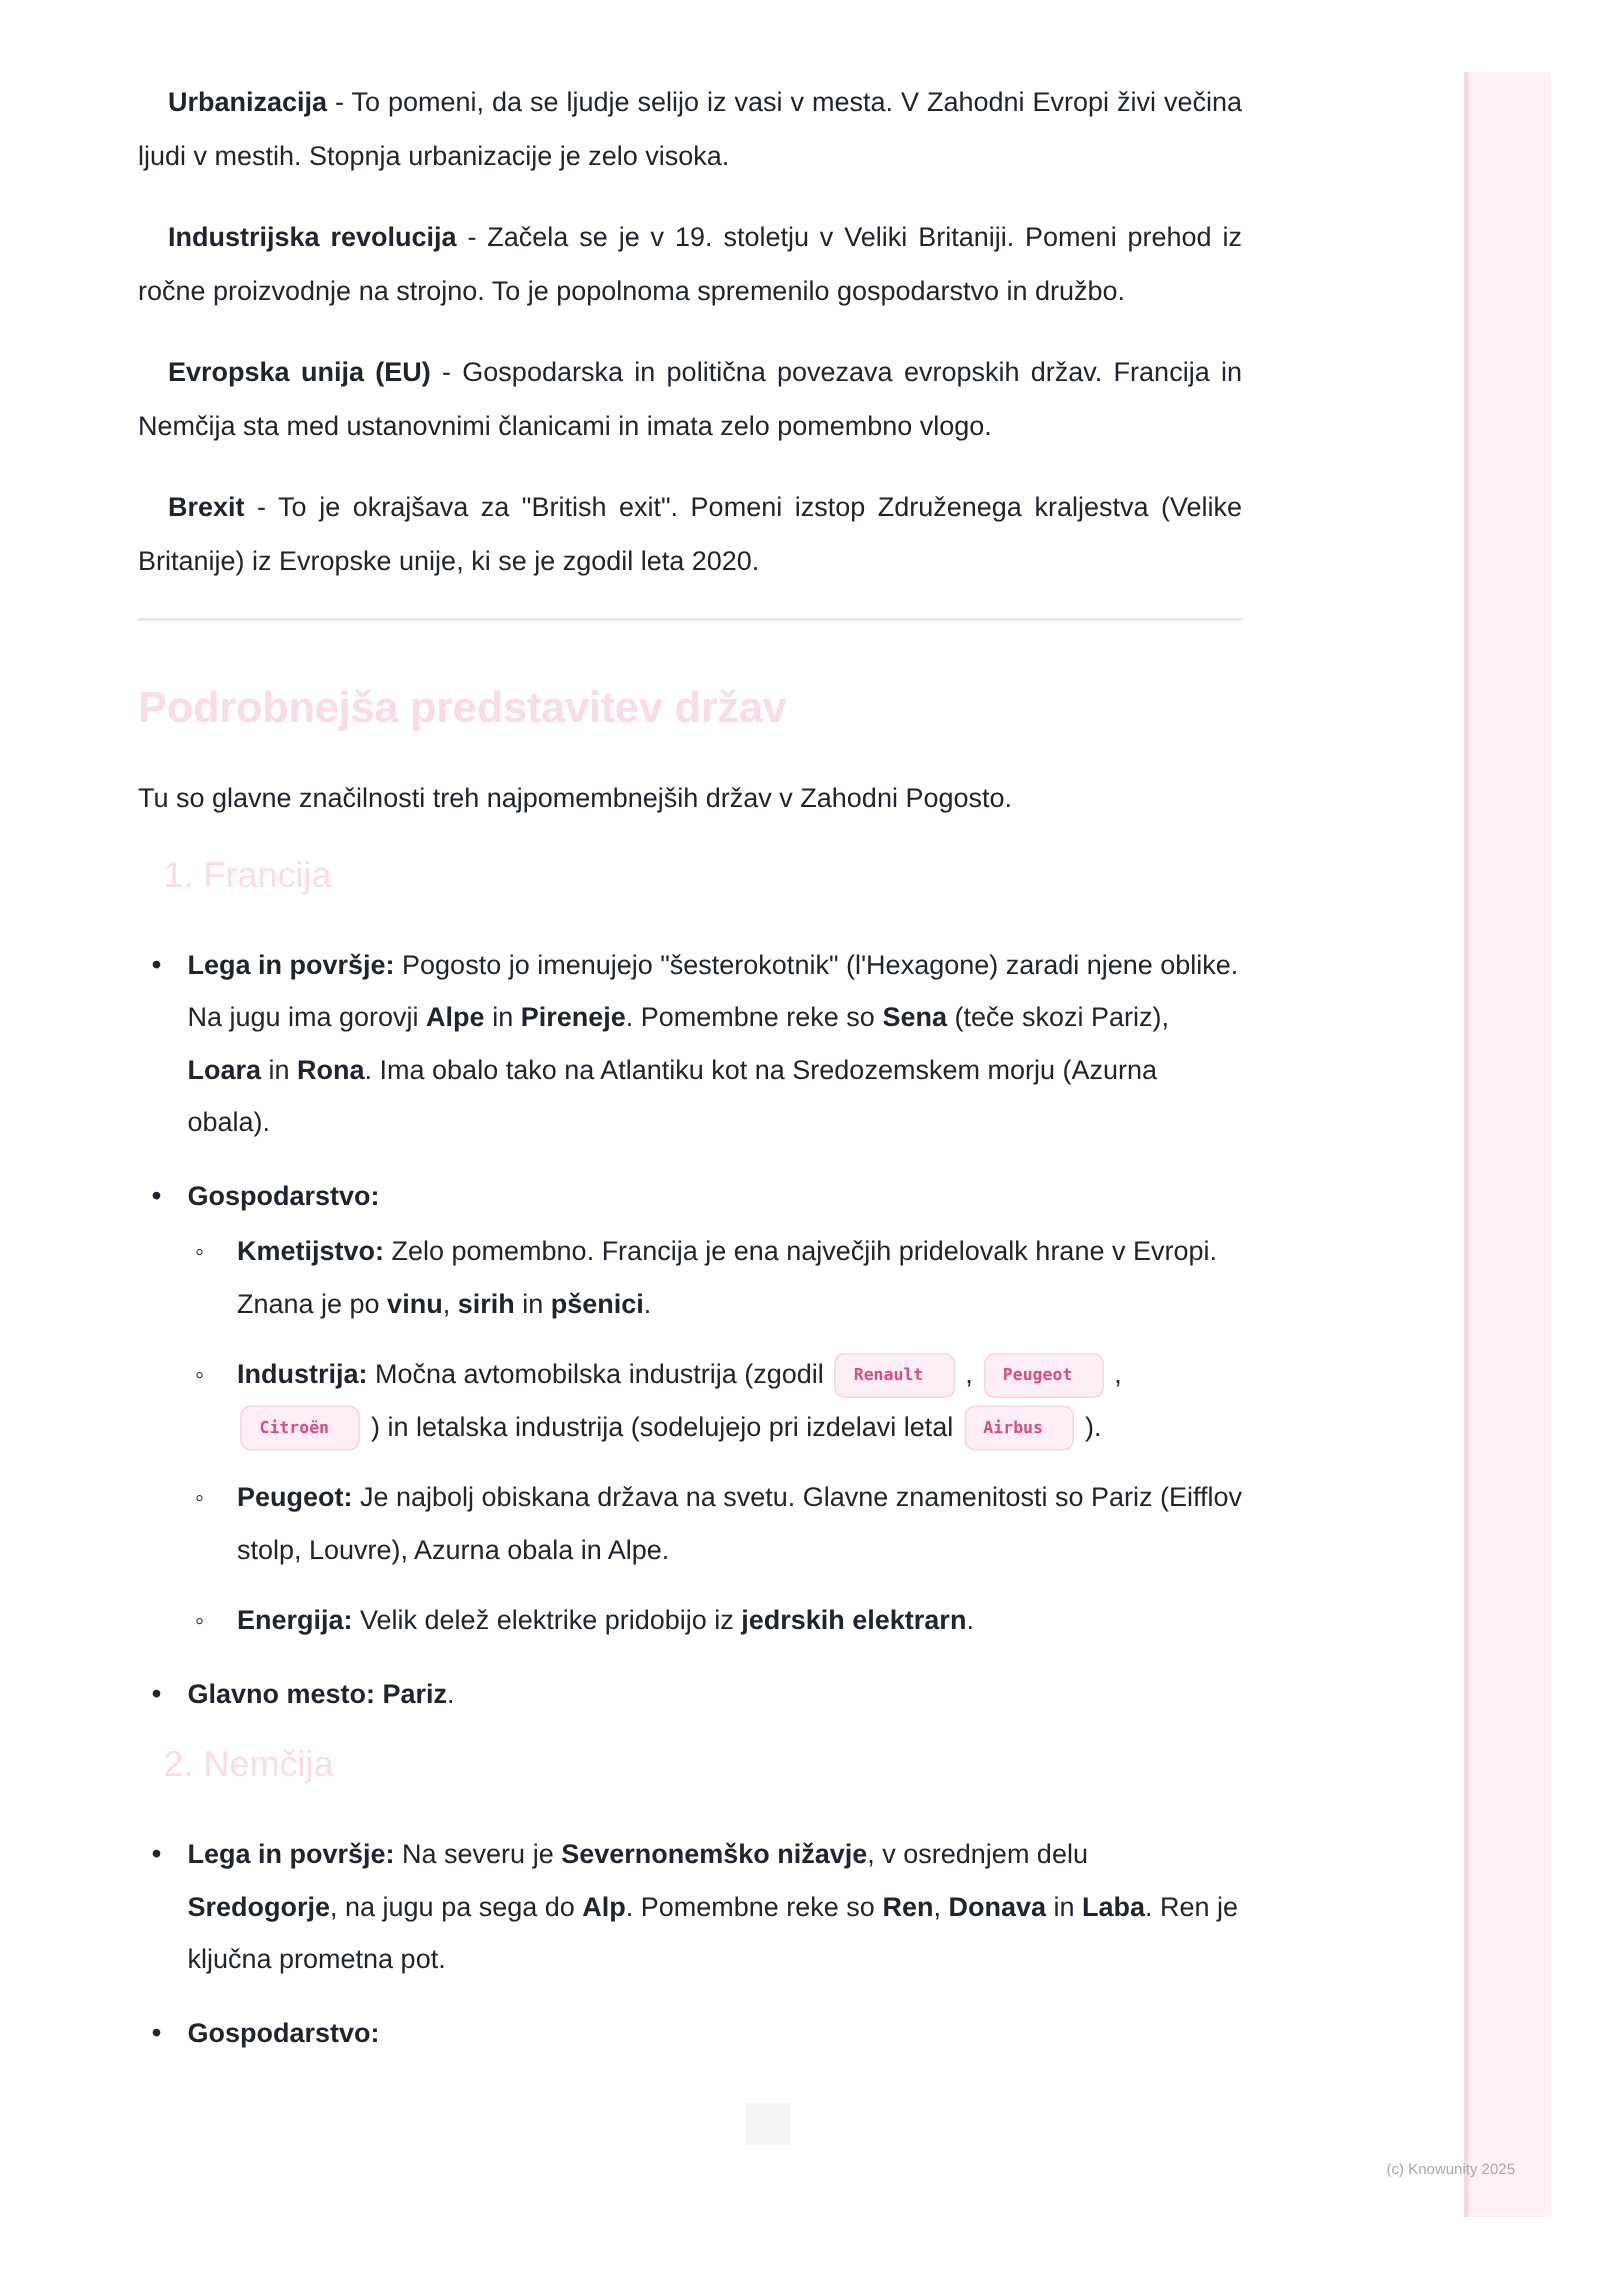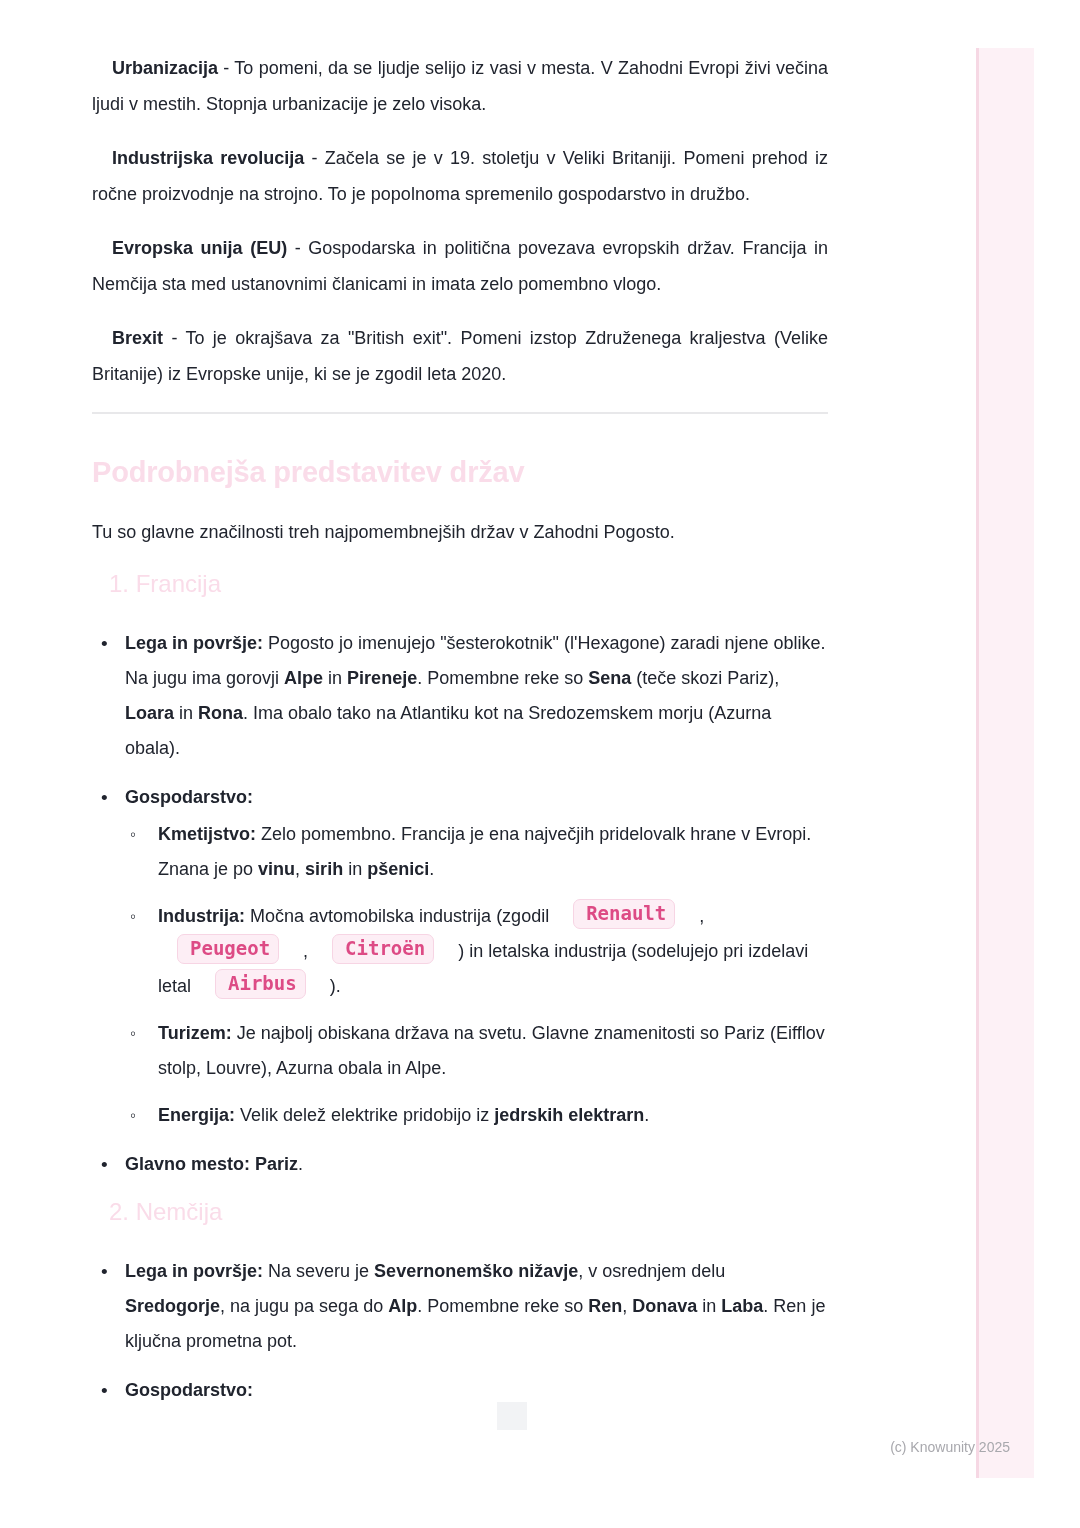--- a/index.html
+++ b/index.html
@@ -90,44 +90,44 @@
   ul.sub > li.subitem::before{
     content:"\25E6";
     position:absolute;
     left:5px;top:0;
     font-size:17px;
   }
   .code-badge{
     display:inline-block;
     font-family:"DejaVu Sans Mono",monospace;
     font-weight:700;
-    font-size:19px;
+    font-size:11px;
     line-height:23px;
     color:var(--badge-text);
     background:var(--badge-bg);
     border:1.5px solid var(--badge-border);
     border-radius:7px;
-    padding:2px 8px 3px 12px;
-    margin:0 19px;
+    padding:2px 20px 3px 12px;
+    margin:0 2px;
     vertical-align:2px;
   }
   .edge-strip{
     position:absolute;
     left:976px;top:48px;
     width:58px;height:1430px;
     background:var(--strip-bg);
     border-left:3px solid var(--strip-edge);
     box-sizing:border-box;
     z-index:1;
   }
   .footer-credit{
     position:absolute;
     top:1438px;
     right:70px;
-    font-size:14px;
+    font-size:10px;
     line-height:18px;
     color:var(--muted);
     z-index:5;
     white-space:nowrap;
   }
   .watermark-box{
     position:absolute;
     left:497px;top:1402px;
     width:30px;height:28px;
     background:#f2f3f5;
@@ -146,21 +146,21 @@
     <p class="para"><span class="b">Brexit</span><span> - To je okrajšava za "British exit". Pomeni izstop Združenega kraljestva (Velike Britanije) iz Evropske unije, ki se je zgodil leta 2020.</span></p>
     <div class="divider"></div>
     <h2 class="sect">Podrobnejša predstavitev držav</h2>
     <p class="para"><span>Tu so glavne značilnosti treh najpomembnejših držav v Zahodni Pogosto.</span></p>
     <h3 class="subsect">1. Francija</h3>
     <ul class="toplist">
       <li class="top"><span class="b">Lega in površje:</span><span> Pogosto jo imenujejo "šesterokotnik" (l'Hexagone) zaradi njene oblike. Na jugu ima gorovji </span><span class="b">Alpe</span><span> in </span><span class="b">Pireneje</span><span>. Pomembne reke so </span><span class="b">Sena</span><span> (teče skozi Pariz), </span><span class="b">Loara</span><span> in </span><span class="b">Rona</span><span>. Ima obalo tako na Atlantiku kot na Sredozemskem morju (Azurna obala).</span></li>
       <li class="top"><span class="b">Gospodarstvo:</span><ul class="sub">
           <li class="subitem"><span class="b">Kmetijstvo:</span><span> Zelo pomembno. Francija je ena največjih pridelovalk hrane v Evropi. Znana je po </span><span class="b">vinu</span><span>, </span><span class="b">sirih</span><span> in </span><span class="b">pšenici</span><span>.</span></li>
           <li class="subitem"><span class="b">Industrija:</span><span> Močna avtomobilska industrija (zgodil </span><span class="code-badge">Renault</span><span> , </span><span class="code-badge">Peugeot</span><span> , </span><span class="code-badge">Citroën</span><span> ) in letalska industrija (sodelujejo pri izdelavi letal </span><span class="code-badge">Airbus</span><span> ).</span></li>
-          <li class="subitem"><span class="b">Turizem:</span><span> Je najbolj obiskana država na svetu. Glavne znamenitosti so Pariz (Eifflov stolp, Louvre), Azurna obala in Alpe.</span></li>
+          <li class="subitem"><span class="b">Peugeot:</span><span> Je najbolj obiskana država na svetu. Glavne znamenitosti so Pariz (Eifflov stolp, Louvre), Azurna obala in Alpe.</span></li>
           <li class="subitem"><span class="b">Energija:</span><span> Velik delež elektrike pridobijo iz </span><span class="b">jedrskih elektrarn</span><span>.</span></li>
         </ul></li>
       <li class="top"><span class="b">Glavno mesto: Pariz</span><span>.</span></li>
     </ul>
     <h3 class="subsect">2. Nemčija</h3>
     <ul class="toplist">
       <li class="top"><span class="b">Lega in površje:</span><span> Na severu je </span><span class="b">Severnonemško nižavje</span><span>, v osrednjem delu </span><span class="b">Sredogorje</span><span>, na jugu pa sega do </span><span class="b">Alp</span><span>. Pomembne reke so </span><span class="b">Ren</span><span>, </span><span class="b">Donava</span><span> in </span><span class="b">Laba</span><span>. Ren je ključna prometna pot.</span></li>
       <li class="top"><span class="b">Gospodarstvo:</span></li>
     </ul>
   </main>

